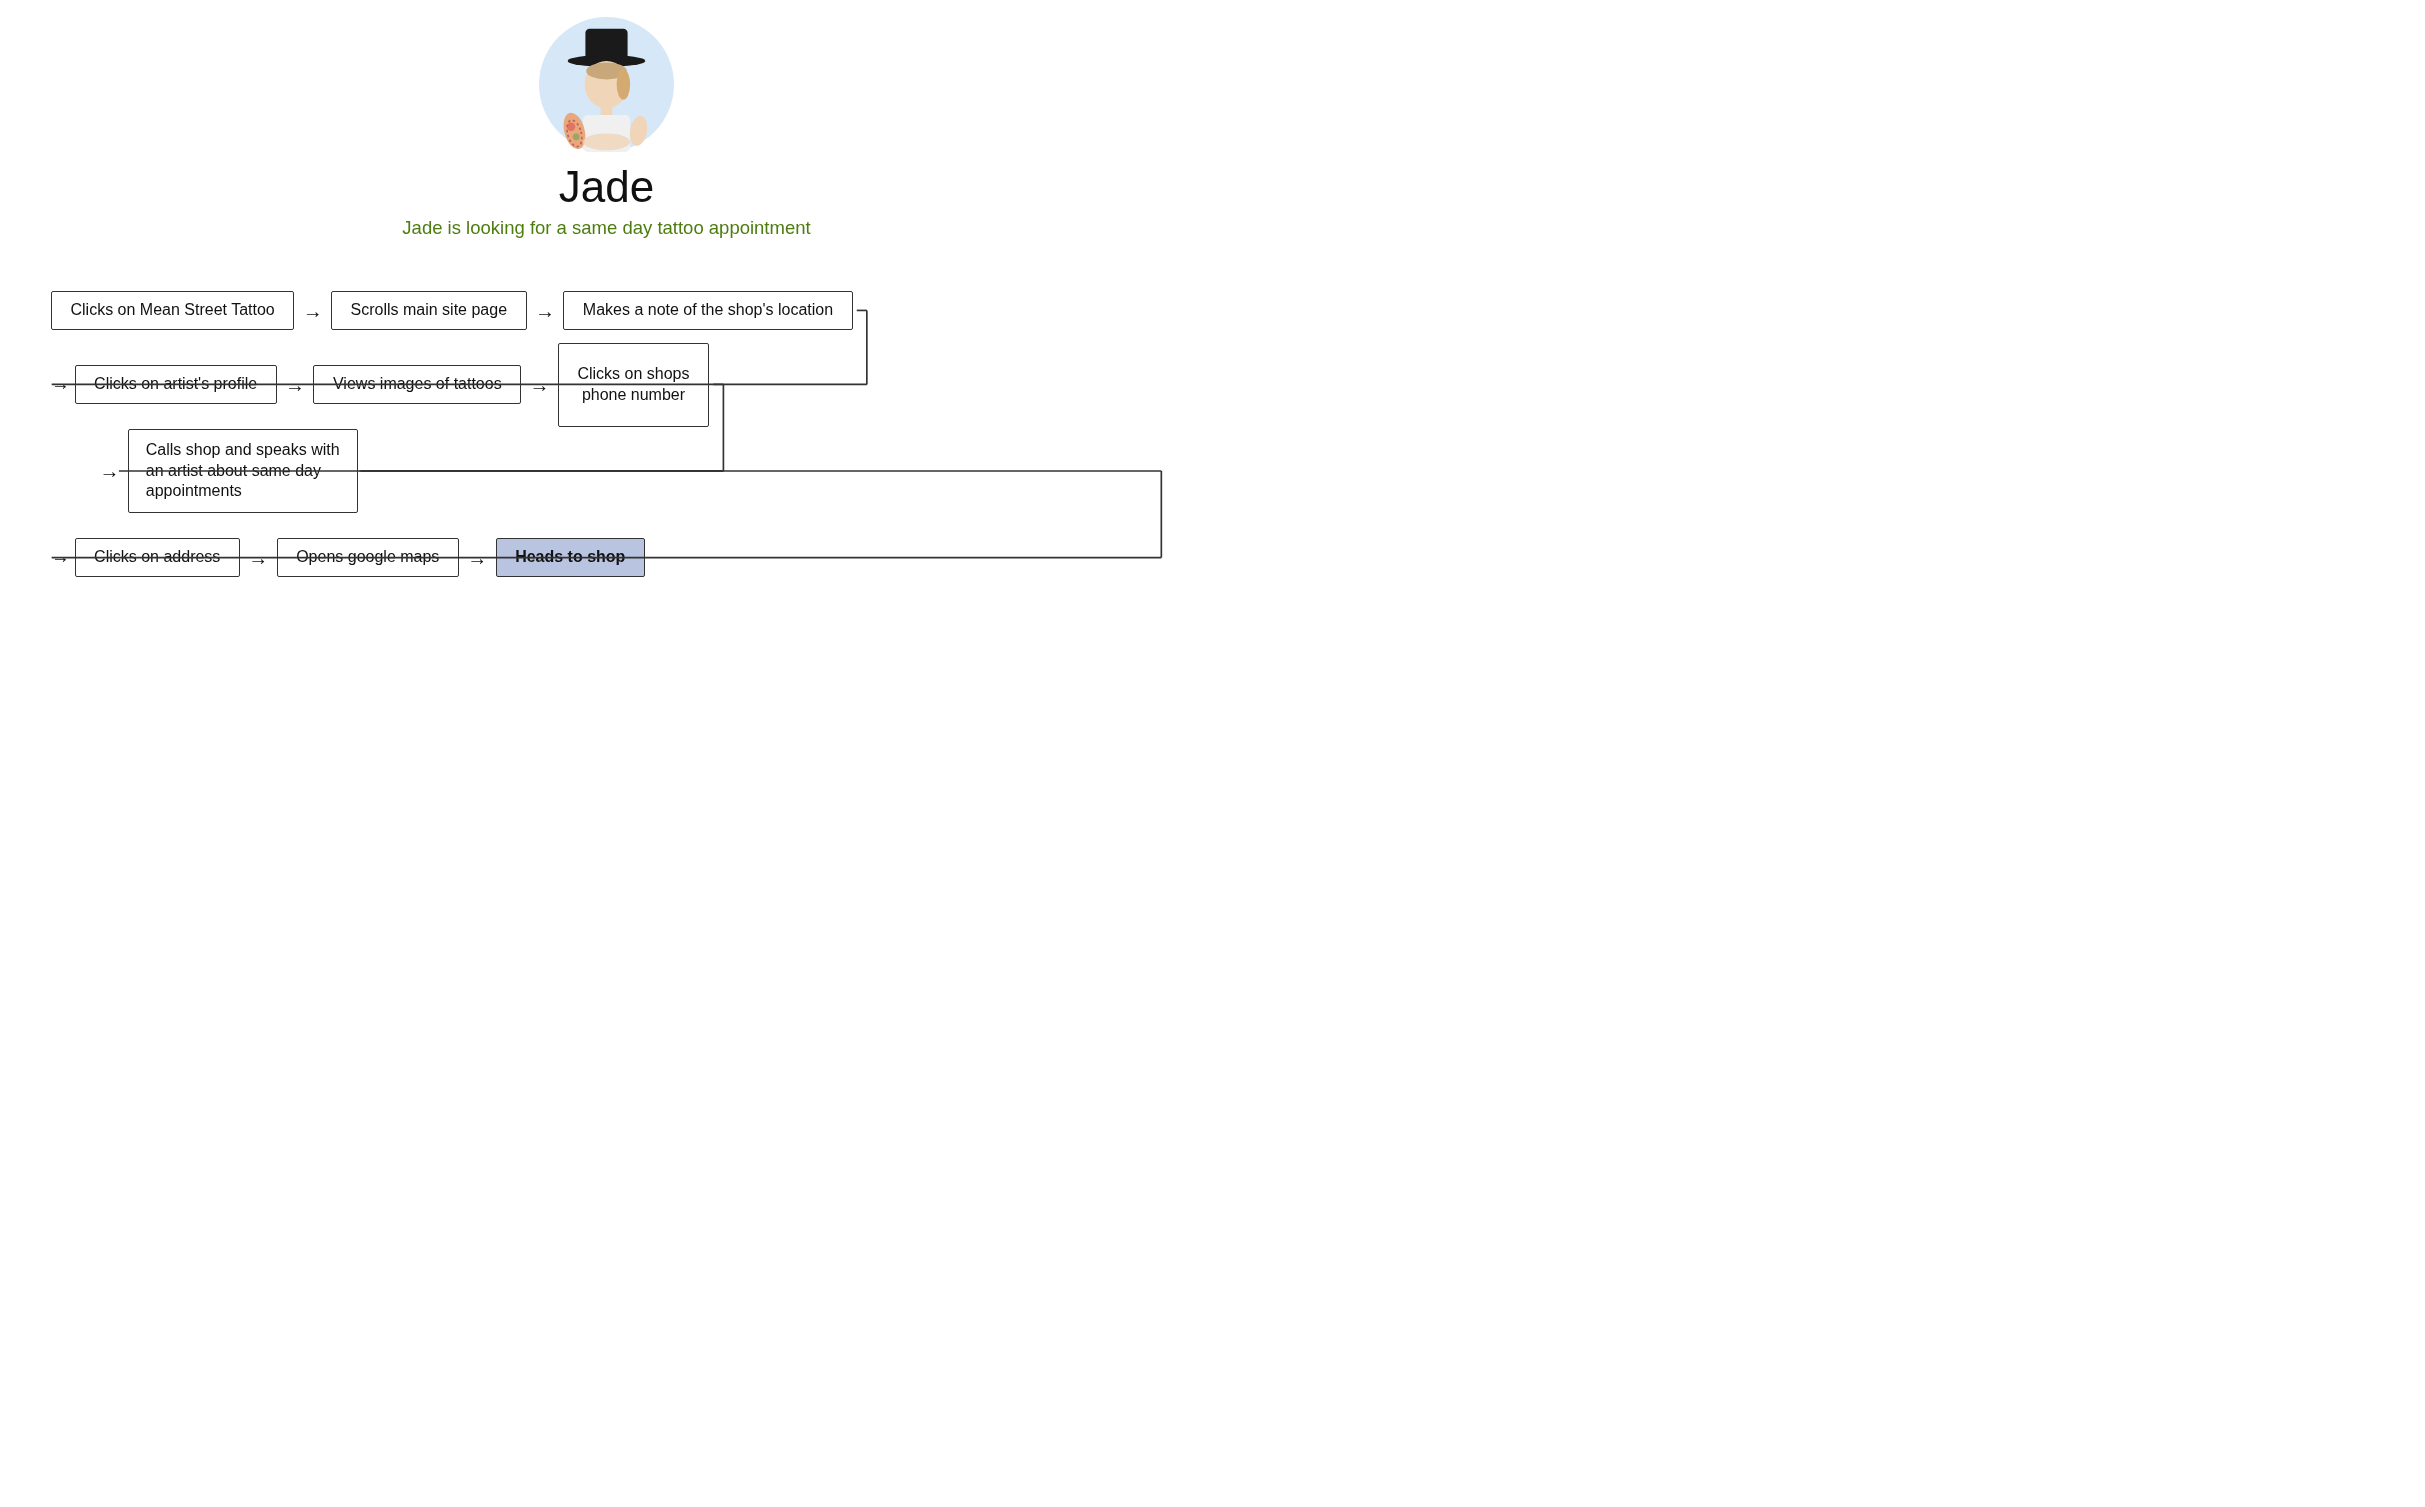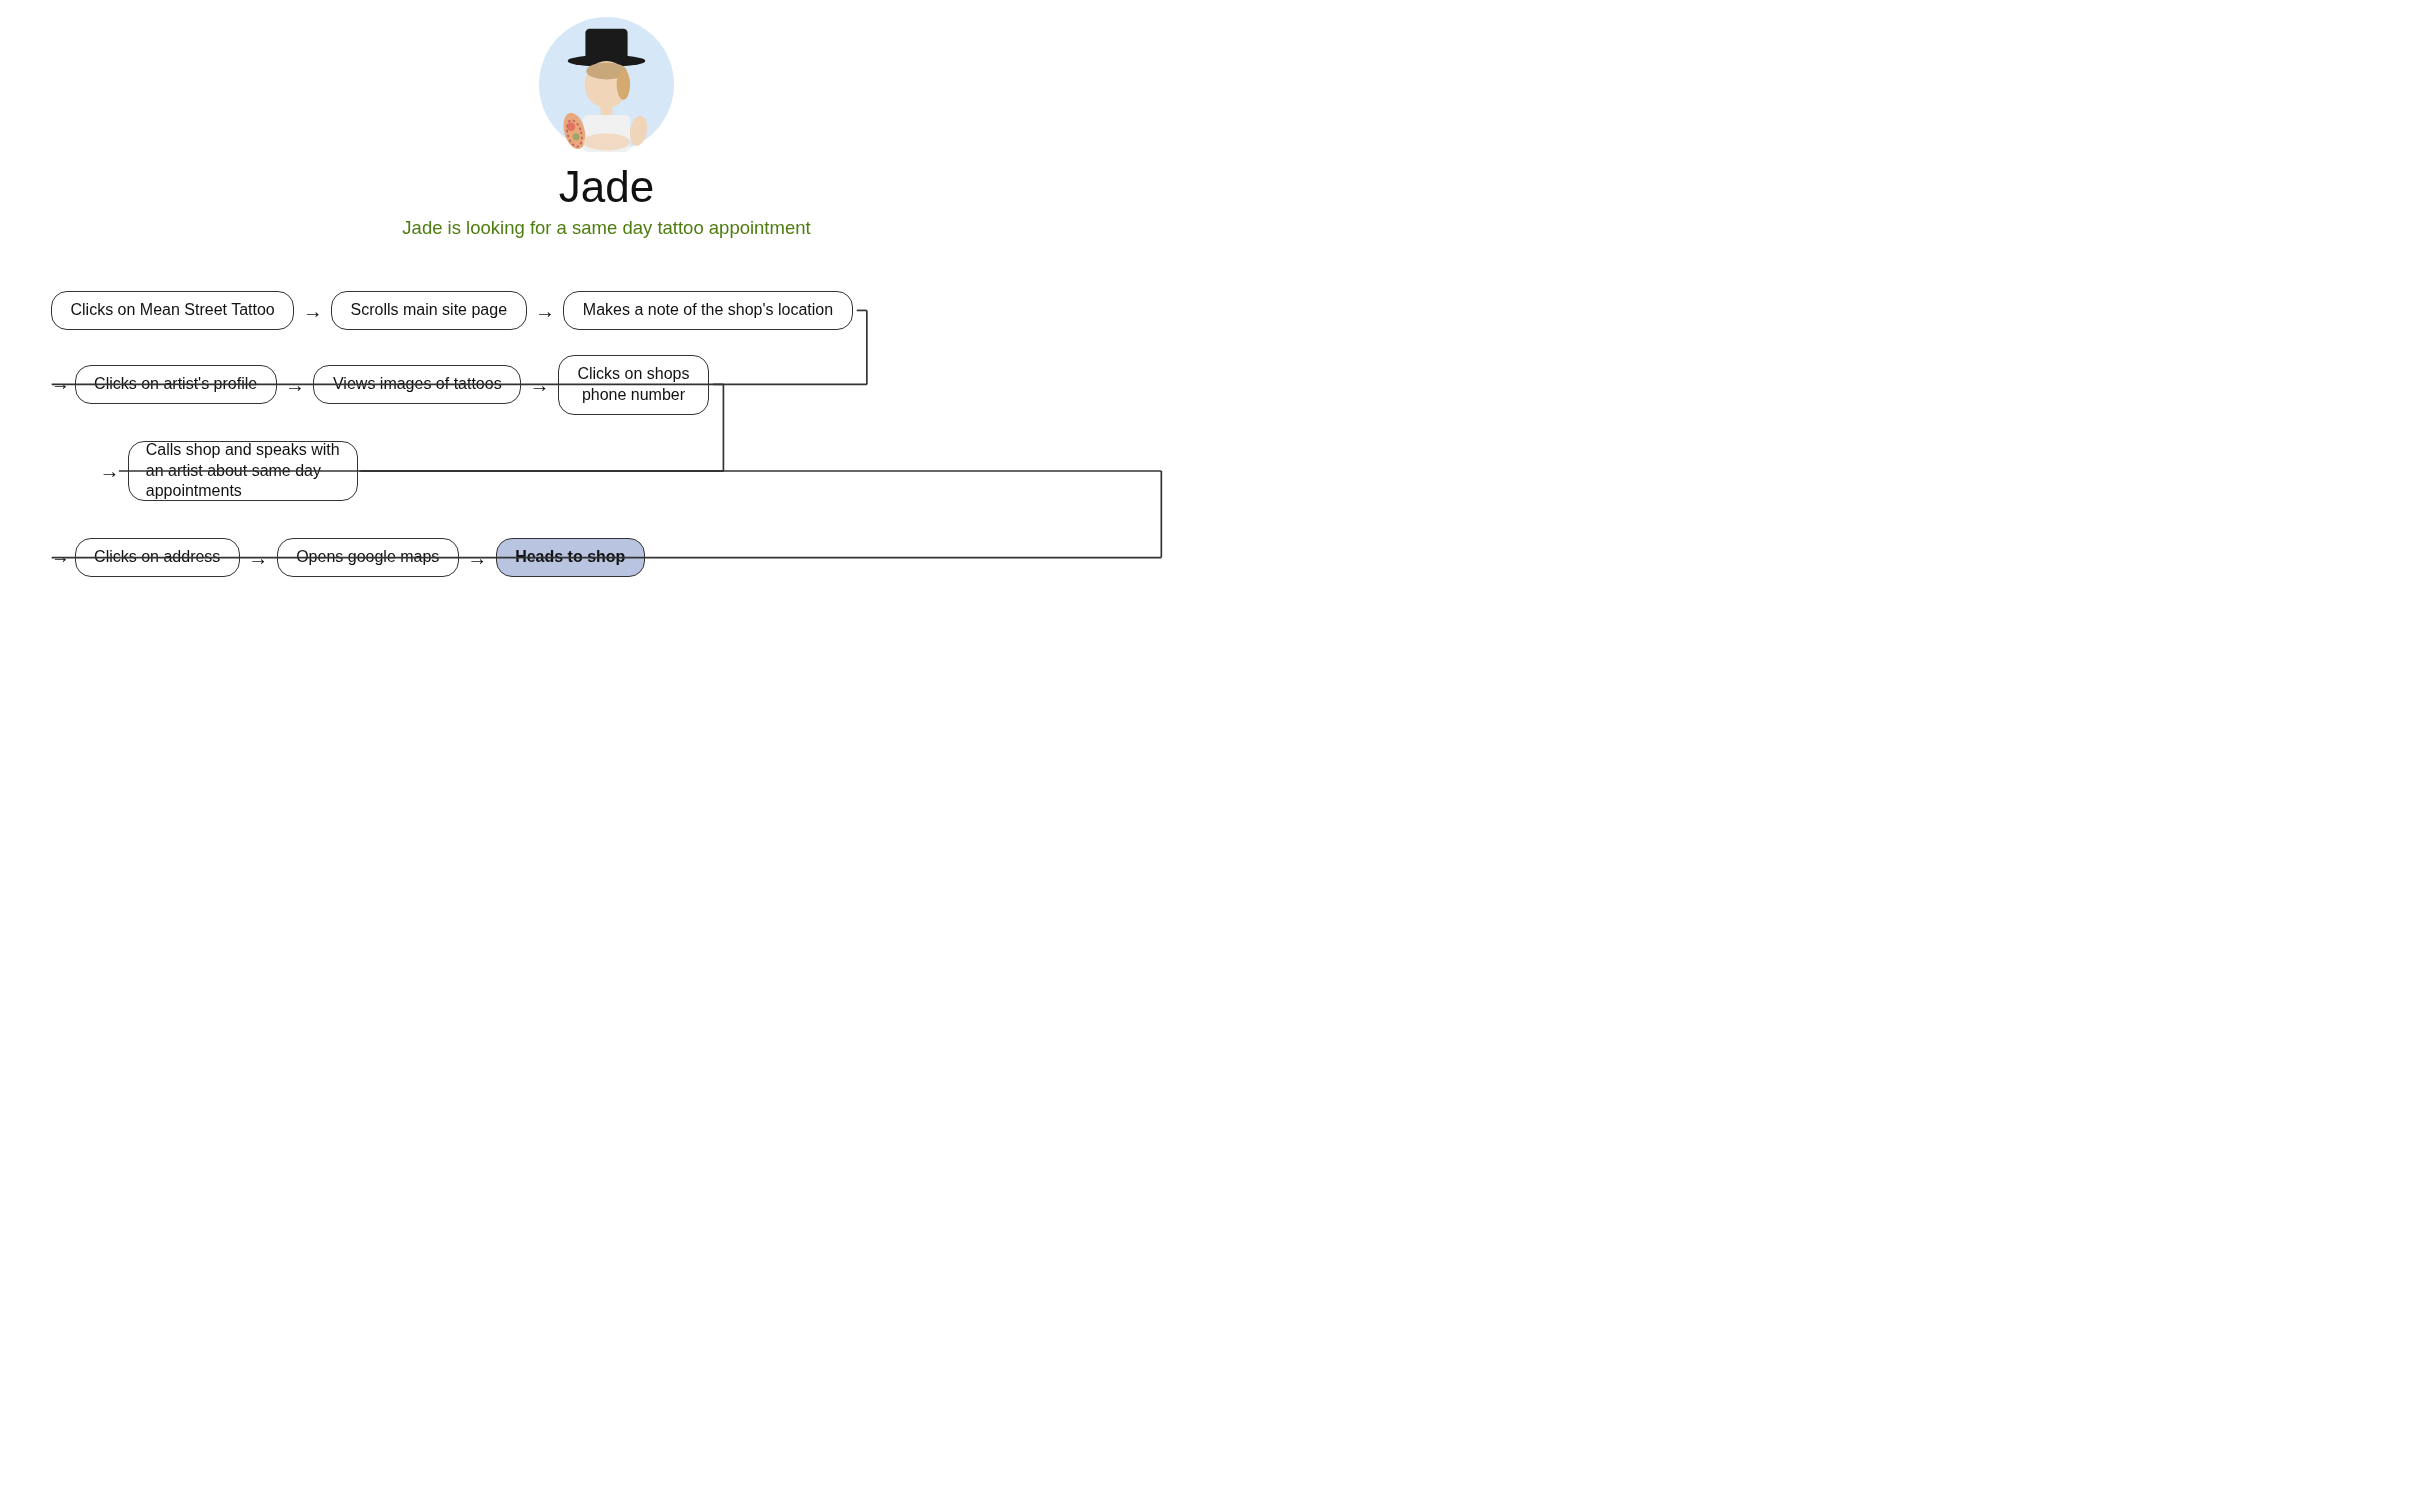--- a/index.html
+++ b/index.html
@@ -92,32 +92,32 @@
     }
 
     .band {
       display: flex;
       align-items: center;
       height: 59px;
     }
 
     .node {
       border: 1.7px solid #333;
-      border-radius: 16px;
+      border-radius: 2px;
       padding: 8.4px 18.5px;
       background: #fff;
       font-size: 16px;
       line-height: 1.3;
       display: inline-flex;
       align-items: center;
       justify-content: center;
       flex-shrink: 0;
     }
     .node.tall {
-      height: 60px;
+      height: 84px;
       white-space: normal;
       max-width: 202px;
       text-align: center;
     }
     .node.highlight {
       background: #b8c4e0;
       font-weight: 700;
     }
 
     .arr {

